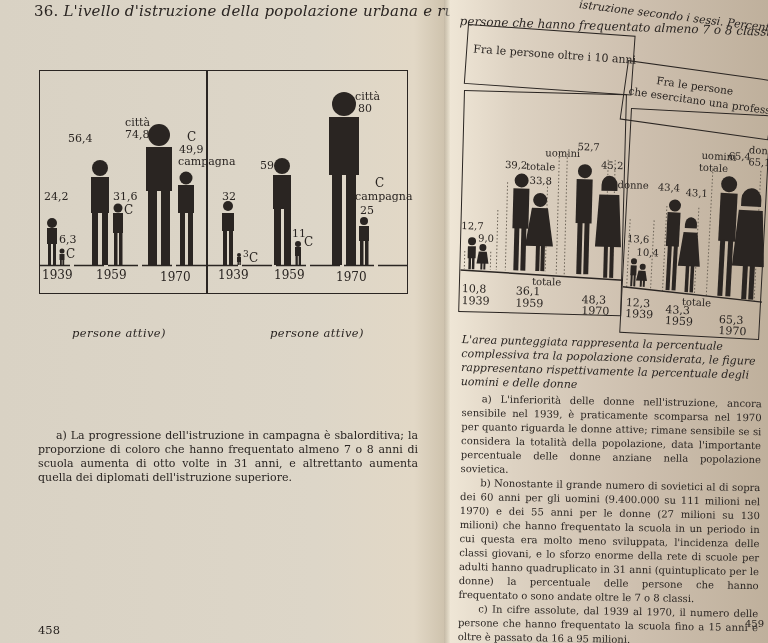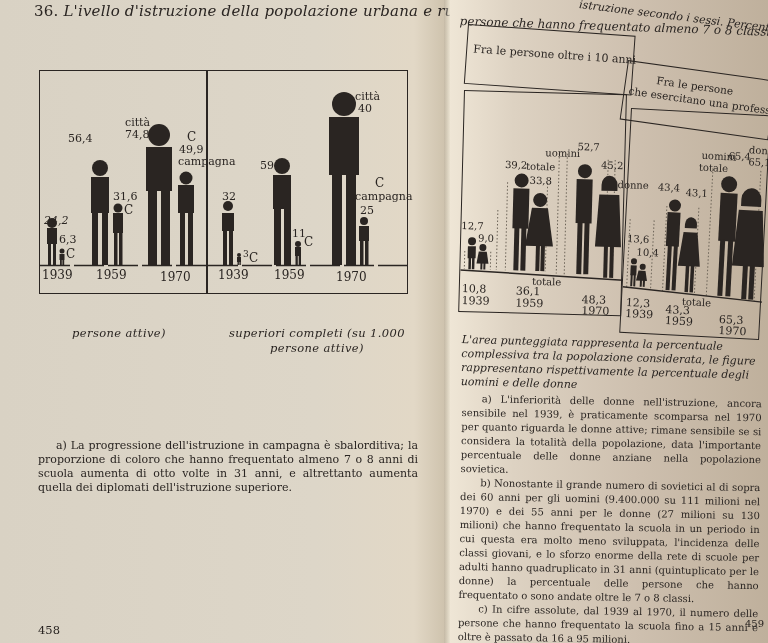--- a/index.html
+++ b/index.html
@@ -13,21 +13,21 @@
   .fig-title .num{font-style:normal;}
   .fig-title .t{font-style:italic;}
 
   .chart-box{position:absolute;top:70px;height:224px;border:1.5px solid #2a2522;box-sizing:border-box;}
   .chart-box svg{position:absolute;left:0;top:0;}
   .lbl{position:absolute;font-size:11px;white-space:nowrap;line-height:1;}
   .yr{position:absolute;font-size:12px;line-height:1;}
 
   .caption{position:absolute;font-style:italic;font-size:11.5px;line-height:15px;text-align:center;letter-spacing:0.4px;}
   .body-text{position:absolute;left:38px;top:427px;width:380px;font-size:11px;line-height:14px;text-align:justify;}
-  .body-text p{margin:12px 0 1px 0;text-indent:18px;}
+  .body-text p{margin:2px 0 1px 0;text-indent:18px;}
   .page-num{position:absolute;font-size:11.5px;}
   .rp-head{position:absolute;left:10px;top:-6px;font-size:12px;font-style:italic;white-space:nowrap;transform:rotate(2deg);transform-origin:0 0;}
   .rp-head2{position:absolute;left:130px;top:-2px;font-size:11px;font-style:italic;white-space:nowrap;transform:rotate(7deg);transform-origin:0 0;}
   .rbox{position:absolute;border:1.5px solid #2a2522;box-sizing:border-box;}
   .rlbl{position:absolute;font-size:10px;white-space:nowrap;line-height:1;}
   .r-caption{position:absolute;left:12px;top:333px;width:300px;font-style:italic;font-size:11px;line-height:14px;transform:rotate(1.5deg);transform-origin:0 0;}
   .r-body{position:absolute;left:12px;top:392px;width:300px;font-size:10px;line-height:14px;text-align:justify;transform:rotate(1deg);transform-origin:0 0;}
   .r-body p{margin:0;text-indent:20px;}
 </style>
 </head>
@@ -71,21 +71,21 @@
             <rect x="108" y="119" width="9" height="75"></rect>
             <rect x="121" y="119" width="9" height="75"></rect>
 
           <circle cx="146" cy="107" r="6.5"></circle>
             <rect x="138" y="114" width="16" height="28"></rect>
             <rect x="140" y="141" width="5" height="53"></rect>
             <rect x="148" y="141" width="5" height="53"></rect>
         </g>
         <line x1="0" y1="194.5" x2="168" y2="194.5" stroke="#2a2522" stroke-width="1.3" stroke-dasharray="30 4"></line>
       </svg>
-      <span class="lbl" style="left:4px;top:144px;font-style:italic;">24,2</span>
+      <span class="lbl" style="left:4px;top:120px;">24,2</span>
       <span class="lbl" style="left:19px;top:163px;">6,3</span>
       <span class="lbl" style="left:26px;top:177px;font-size:12px;">C</span>
       <span class="lbl" style="left:28px;top:62px;">56,4</span>
       <span class="lbl" style="left:73px;top:120px;text-align:center;">31,6</span>
       <span class="lbl" style="left:84px;top:133px;font-size:12px;">C</span>
       <span class="lbl" style="left:85px;top:46px;">città</span>
       <span class="lbl" style="left:85px;top:58px;">74,8</span>
       <span class="lbl" style="left:147px;top:60px;font-size:12px;">C</span>
       <span class="lbl" style="left:139px;top:73px;">49,9</span>
       <span class="lbl" style="left:138px;top:85px;">campagna</span>
@@ -124,34 +124,33 @@
         </g>
         <line x1="0" y1="194.5" x2="201" y2="194.5" stroke="#2a2522" stroke-width="1.3" stroke-dasharray="30 4"></line>
       </svg>
       <span class="lbl" style="left:14px;top:120px;text-align:center;">32</span>
       <span class="lbl" style="left:35px;top:179px;font-size:9px;">3</span>
       <span class="lbl" style="left:41px;top:181px;font-size:12px;">C</span>
       <span class="lbl" style="left:52px;top:89px;">59</span>
       <span class="lbl" style="left:84px;top:157px;">11</span>
       <span class="lbl" style="left:96px;top:165px;font-size:12px;">C</span>
       <span class="lbl" style="left:147px;top:20px;">città</span>
-      <span class="lbl" style="left:150px;top:32px;">40</span>
+      <span class="lbl" style="left:150px;top:32px;">80</span>
       <span class="lbl" style="left:167px;top:106px;font-size:12px;">C</span>
       <span class="lbl" style="left:147px;top:120px;">campagna</span>
       <span class="lbl" style="left:152px;top:134px;">25</span>
       <span class="yr" style="left:10px;top:198px;">1939</span>
       <span class="yr" style="left:66px;top:198px;">1959</span>
       <span class="yr" style="left:128px;top:200px;">1970</span>
     </div>
 
     <div class="caption" style="left:28px;top:326px;width:182px;">
       <div>persone attive)</div>
     </div>
     <div class="caption" style="left:222px;top:326px;width:190px;">
-      <div>superiori completi (su 1.000</div>
       <div>persone attive)</div>
     </div>
 
     <div class="body-text">
       <p>a) La progressione dell'istruzione in campagna è sbalorditiva; la proporzione di coloro che hanno frequentato almeno 7 o 8 anni di scuola aumenta di otto volte in 31 anni, e altrettanto aumenta quella dei diplomati dell'istruzione superiore.</p>
     </div>
 
     <span class="page-num" style="left:38px;top:623px;">458</span>
   </div>
 

